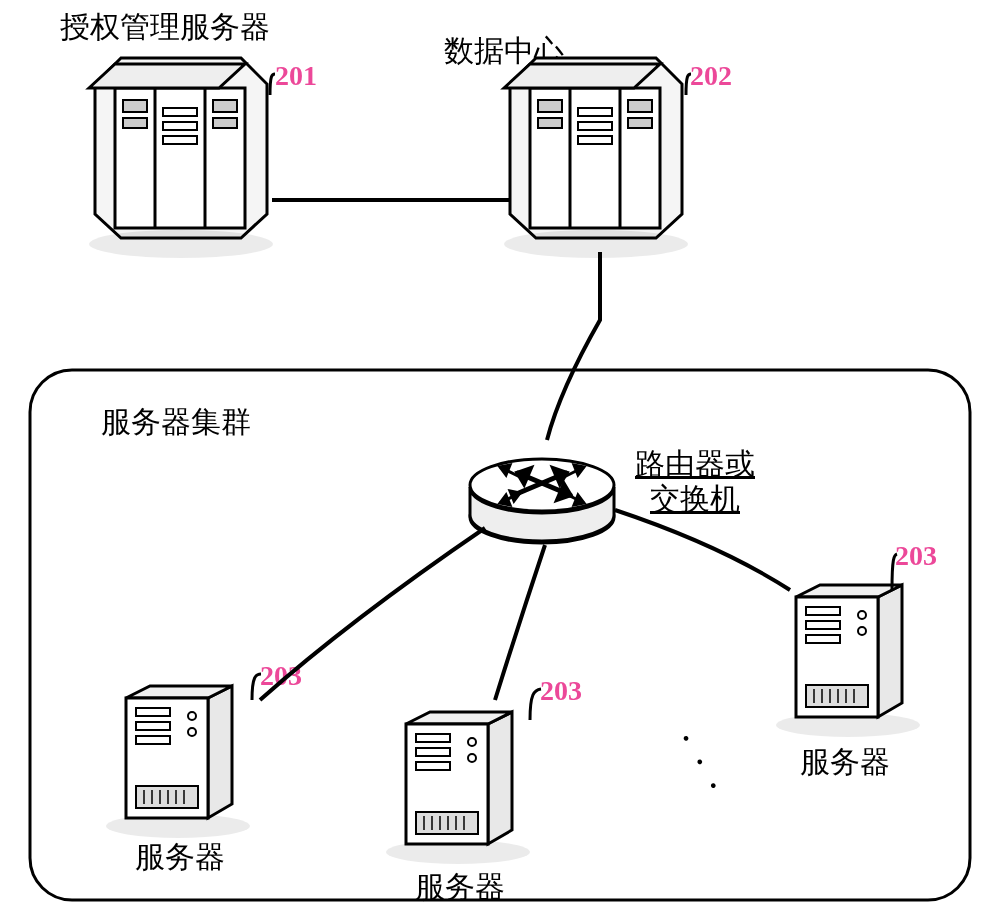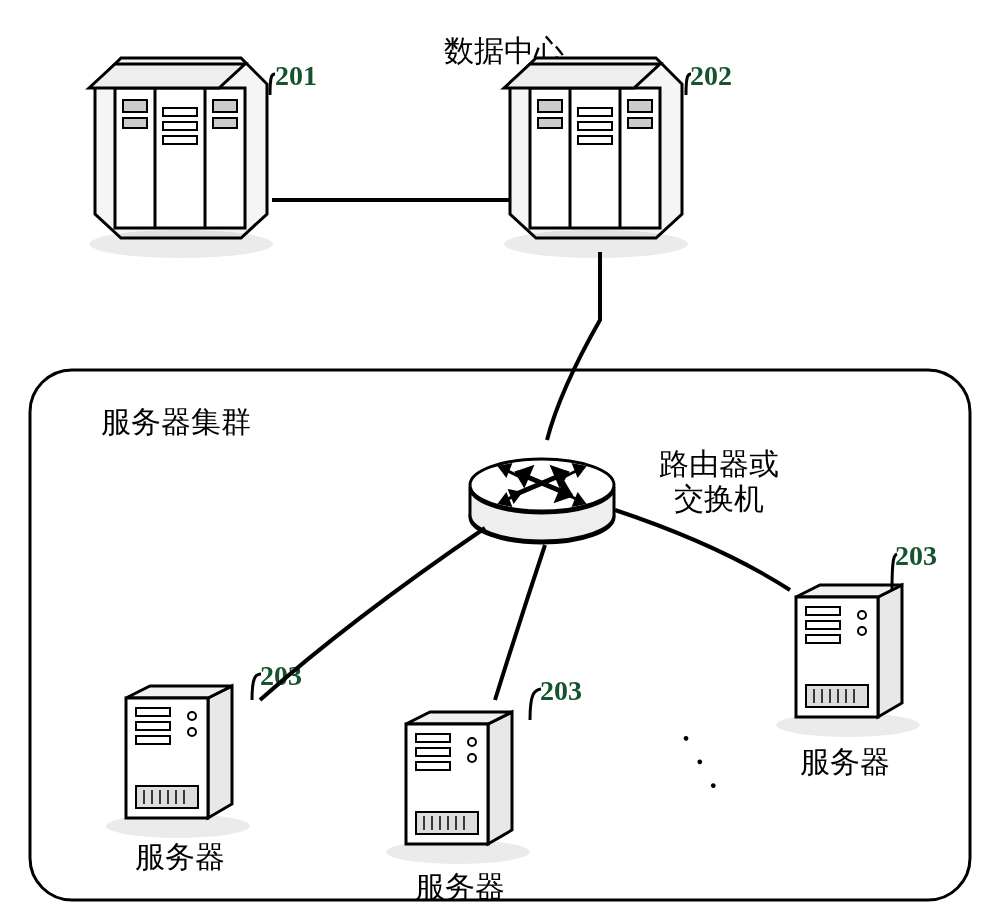--- a/index.html
+++ b/index.html
@@ -25,36 +25,37 @@
     font-size: 30px;
     color: #000;
     white-space: nowrap;
     line-height: 1.15;
   }
   .label.center { text-align: center; }
   .num {
     position: absolute;
     font-size: 28px;
     font-weight: bold;
-    color: #14532d;
+    color: #ec4899;
   }
 </style>
 </head>
 <body>
 
 <div class="stage">
 
+  <div class="label" style="left:60px; top:10px;">授权管理服务器</div>
   <div class="label" style="left:444px; top:10px;margin-top:24px;">数据中心</div>
 
   <div class="num" style="left:275px; top:60px;">201</div>
   <div class="num" style="left:690px; top:60px;text-align:right;">202</div>
 
   <div class="label" style="left:101px; top:405px;">服务器集群</div>
 
-  <div class="label center" style="left:659px; top:447px;">
+  <div class="label center" style="left:635px; top:447px;text-decoration:underline;">
     <span>路由器或</span><br>
     <span>交换机</span>
   </div>
 
   <div class="num" style="left:895px; top:540px;">203</div>
   <div class="num" style="left:260px; top:660px;">203</div>
   <div class="num" style="left:540px; top:675px;">203</div>
 
   <div class="label" style="left:800px; top:745px;">服务器</div>
   <div class="label" style="left:135px; top:840px;">服务器</div>

